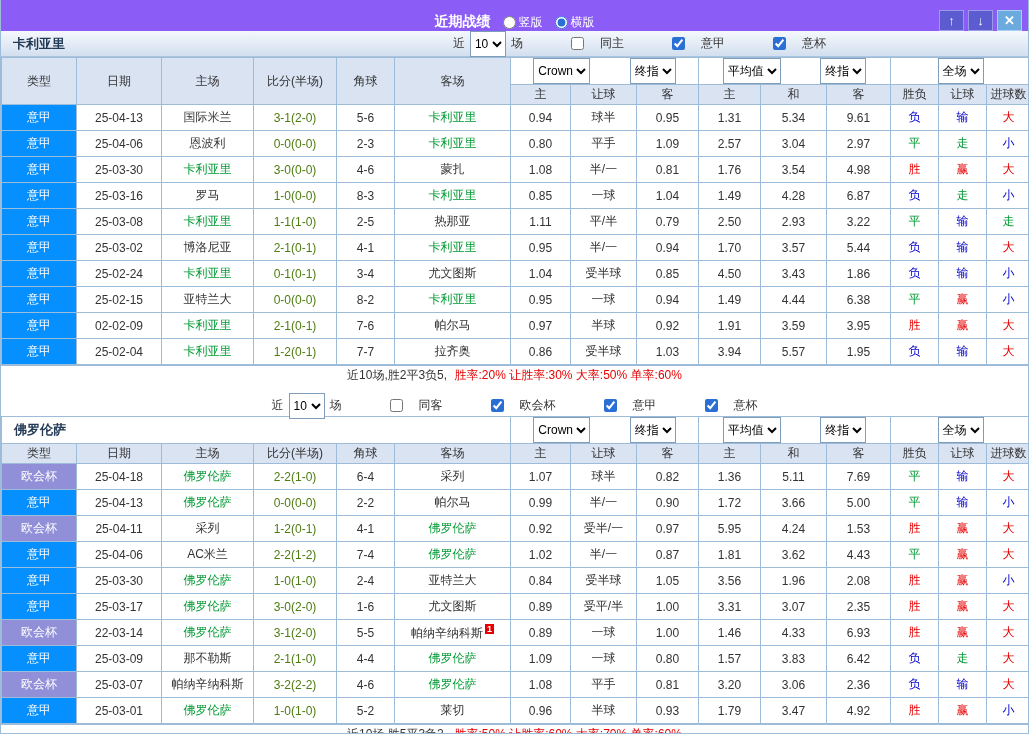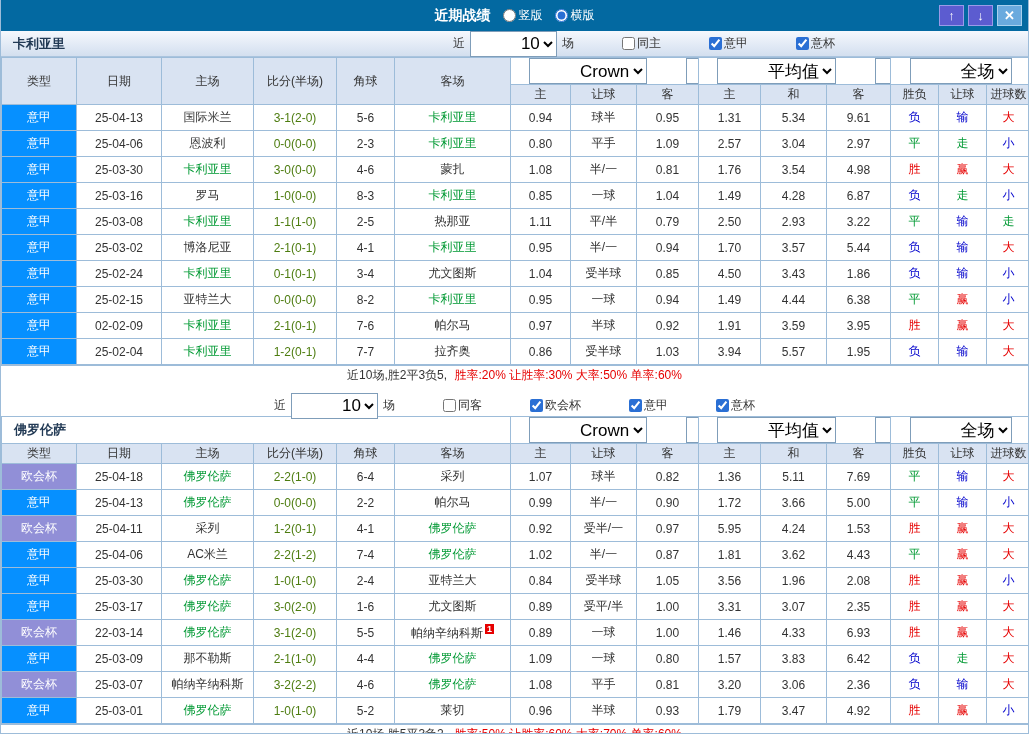--- a/index.html
+++ b/index.html
@@ -3,34 +3,34 @@
 <meta charset="utf-8">
 <style>
   * { box-sizing: border-box; margin: 0; padding: 0; }
   body { margin: 0; background: #fff; }
   .app {
     width: 1029px; height: 734px; overflow: hidden; background: #fff;
     font-family: "Liberation Sans", sans-serif; font-size: 12px; color: #333;
     border: 1px solid #9dbcd9; border-top: none;
   }
   
-  .titlebar { height: 31px; background: #0369a1; position: relative; display: flex; align-items: center; }
+  .titlebar { height: 31px; background: #8b5cf6; position: relative; display: flex; align-items: flex-end; }
   .title-group { position: absolute; left: 50%; transform: translateX(-50%); display: flex; align-items: center; gap: 12px; white-space: nowrap; }
   .title { color: #fff; font-weight: bold; font-size: 14px; }
   .radio-label { color: #fff; display: inline-flex; align-items: center; gap: 3px; cursor: pointer; }
   input[type=radio], input[type=checkbox] { width: 13px; height: 13px; margin: 0; accent-color: #2a6fd4; }
   .winbtns { margin-left: auto; display: flex; gap: 4px; padding-right: 6px; }
   .winbtn { width: 25px; height: 21px; background: #5c5cd0; border: 1px solid #9a9ae8; color: #fff; font-size: 13px; font-weight: bold; line-height: 1; cursor: pointer; }
   .winbtn.close { background: #6aaade; border-color: #a8d0ee; }
   
   .teambar { height: 26px; background: linear-gradient(#f5f8fd, #d3dfef); border-bottom: 1px solid #aac4de; display: flex; align-items: center; position: relative; padding: 0 12px; }
   .teamname { font-weight: bold; font-size: 13px; color: #223a55; }
   .filters-inline { position: absolute; left: 44%; display: flex; align-items: center; gap: 5px; white-space: nowrap; }
-  .filters-inline label, .filterrow label { display: inline-flex; align-items: center; gap: 2px; cursor: pointer; padding-left: 43px; }
-  select { height: 26px; font-size: 17px; font-family: inherit; border: 1px solid #7f9db9; background: #fff; padding-left: 46px; }
+  .filters-inline label, .filterrow label { display: inline-flex; align-items: center; gap: 16px; cursor: pointer; padding-left: 43px; }
+  select { height: 26px; font-size: 12px; font-family: inherit; border: 1px solid #7f9db9; background: #fff; }
   
   table.grid { width: 1029px; border-collapse: collapse; table-layout: fixed; }
   .grid th, .grid td { border: 1px solid #9dbcd9; text-align: center; overflow: hidden; white-space: nowrap; vertical-align: middle; }
   .grid th { background: #d9e3f2; font-weight: normal; color: #333; height: 20px; }
   .grid th.ddcell { background: #fff; }
   .grid th.ddcell select { margin: 0 18px; }
   .grid th.teamcell { background: #fff; text-align: left; padding-left: 12px; font-weight: bold; font-size: 13px; color: #223a55; height: 23px; }
   .grid td { height: 26px; background: #fff; }
   td.type-cell { color: #fff; }
   td.score { color: #4d7c0f; }

